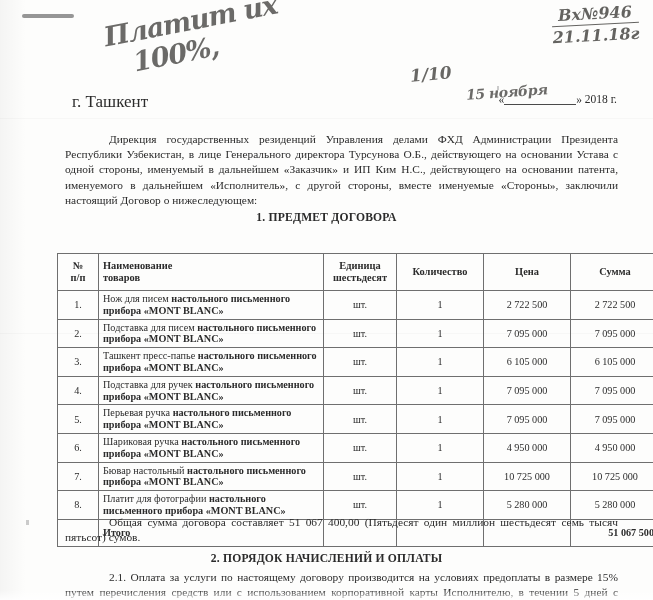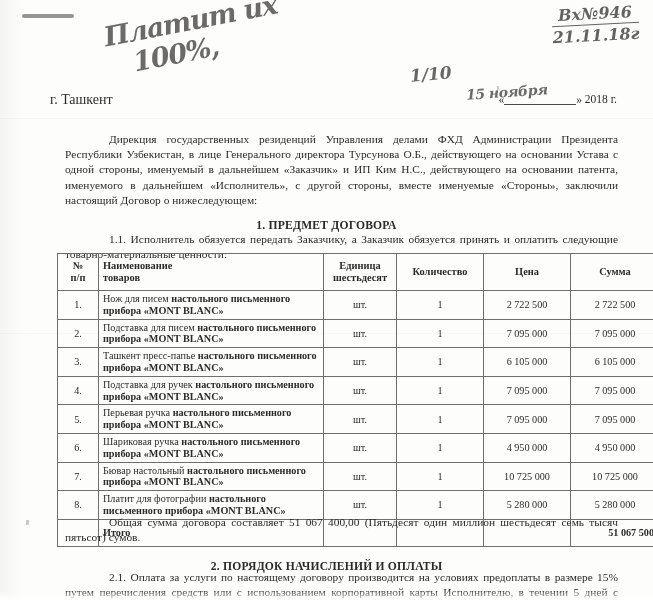--- a/index.html
+++ b/index.html
@@ -108,23 +108,23 @@
     display: inline-block;
     width: 64px;
     border-bottom: 1px solid #4a4a4a;
     margin-left: 4px;
     vertical-align: bottom;
     height: 13px;
   }
 
   .city {
     position: absolute;
-    left: 50px;
+    left: 72px;
     top: 92px;
-    font-size: 14px;
+    font-size: 17px;
   }
   .date-line {
     position: absolute;
     right: 36px;
     top: 92px;
     font-size: 11.5px;
     white-space: nowrap;
   }
   .date-line .blank {
     display: inline-block;
@@ -142,21 +142,21 @@
     font-size: 11.4px;
     line-height: 15.2px;
     text-align: justify;
     text-indent: 44px;
     hyphens: none;
   }
   p.preamble { top: 124px; }
 
   h2.section {
     position: absolute;
-    margin: 16px;
+    margin: 8px;
     left: 0; right: 0;
     text-align: center;
     font-size: 11.6px;
     font-weight: bold;
     letter-spacing: .2px;
   }
   h2.sec1 { top: 203px; }
   h2.sec2 { top: 544px; }
 
   p.p11 { top: 224px; }
@@ -251,21 +251,20 @@
   <div class="city">г. Ташкент</div>
   <div class="date-line">
     <span>«</span><span class="blank"></span><span>»</span>
     <span>2018 г.</span>
   </div>
   <div class="hw hw-date">15 ноября</div>
 
   <p class="para preamble">Дирекция государственных резиденций Управления делами ФХД Администрации Президента Республики Узбекистан, в лице Генерального директора  Турсунова О.Б., действующего на основании Устава с одной стороны, именуемый в дальнейшем «Заказчик» и ИП Ким Н.С., действующего на основании патента, именуемого в дальнейшем «Исполнитель», с другой стороны, вместе именуемые «Стороны», заключили настоящий Договор о нижеследующем:</p>
 
   <h2 class="section sec1">1. ПРЕДМЕТ ДОГОВОРА</h2>
-  <p class="para p11">1.1. Исполнитель обязуется передать Заказчику, а Заказчик обязуется принять и оплатить следующие товарно-материальные ценности:</p>
 
   <table class="goods">
     <thead>
       <tr>
         <th class="c-num">
           <span>№</span><br>
           <span>п/п</span>
         </th>
         <th class="c-name" style="text-align:left;">
           <span>Наименование</span><br>

